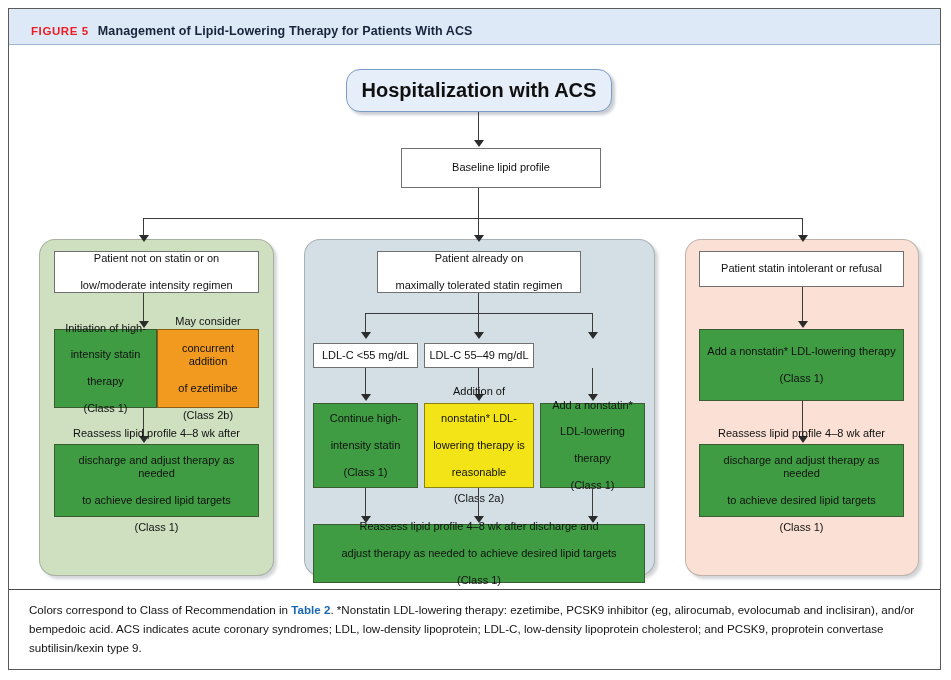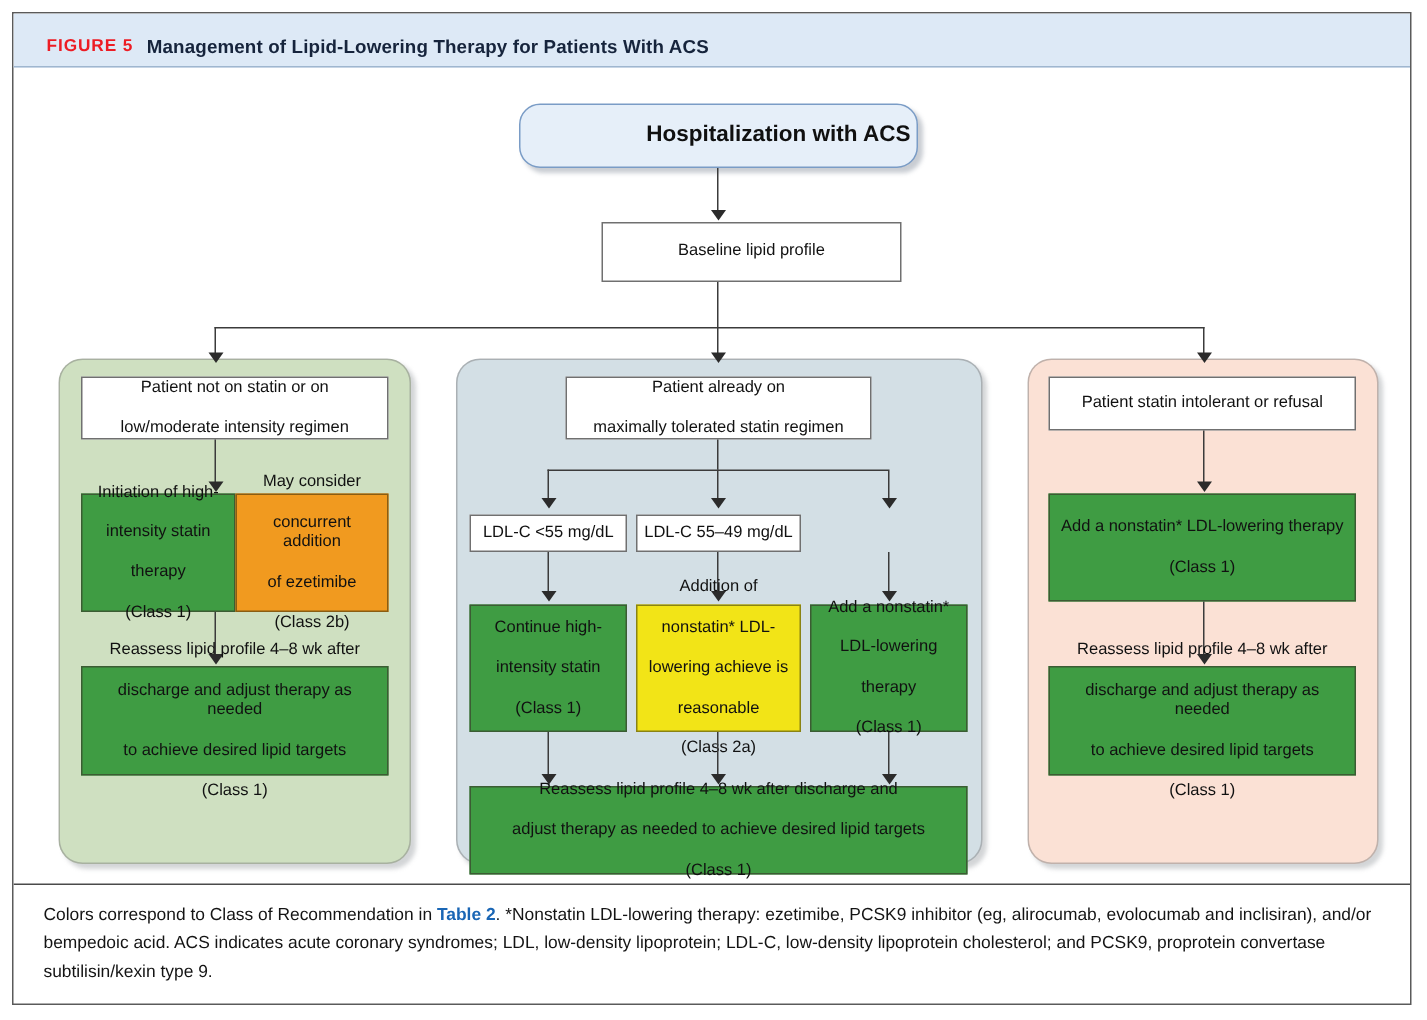--- a/index.html
+++ b/index.html
@@ -46,23 +46,22 @@
     text-align:center;line-height:1.22;
     font-size:11px;color:#111;
     padding:3px 4px;
   }
   .node span{display:block;}
   
   .root-node{
     border:1.4px solid #7a9cc6;
     border-radius:14px;
     background:#e6eff9;
-    font-weight:bold;font-size:15px;color:#101010;
+    font-weight:bold;font-size:20px;color:#101010;
     box-shadow:3px 3px 3px rgba(120,130,145,.40);
-    justify-content:flex-end;
   }
   
   .white-box{
     border:1.2px solid #707070;
     background:#ffffff;
   }
   
   .green-box{border:1.2px solid #3b5c33;background:#3f9c43;color:#111;}
   .orange-box{border:1.2px solid #8a5d12;background:#f19a1f;color:#111;}
   .yellow-box{border:1.2px solid #8a8312;background:#f2e417;color:#111;}
@@ -210,21 +209,21 @@
       <span>
         <span>Continue high-</span><br>
         <span>intensity statin</span><br>
         <span>(Class 1)</span>
       </span>
     </div>
     <div class="node yellow-box" style="left:415px;top:358px;width:110px;height:85px;">
       <span>
         <span>Addition of</span><br>
         <span>nonstatin* LDL-</span><br>
-        <span>lowering achieve is</span><br>
+        <span>lowering therapy is</span><br>
         <span>reasonable</span><br>
         <span>(Class 2a)</span>
       </span>
     </div>
     <div class="node green-box" style="left:531px;top:358px;width:105px;height:85px;">
       <span>
         <span>Add a nonstatin*</span><br>
         <span>LDL-lowering</span><br>
         <span>therapy</span><br>
         <span>(Class 1)</span>

